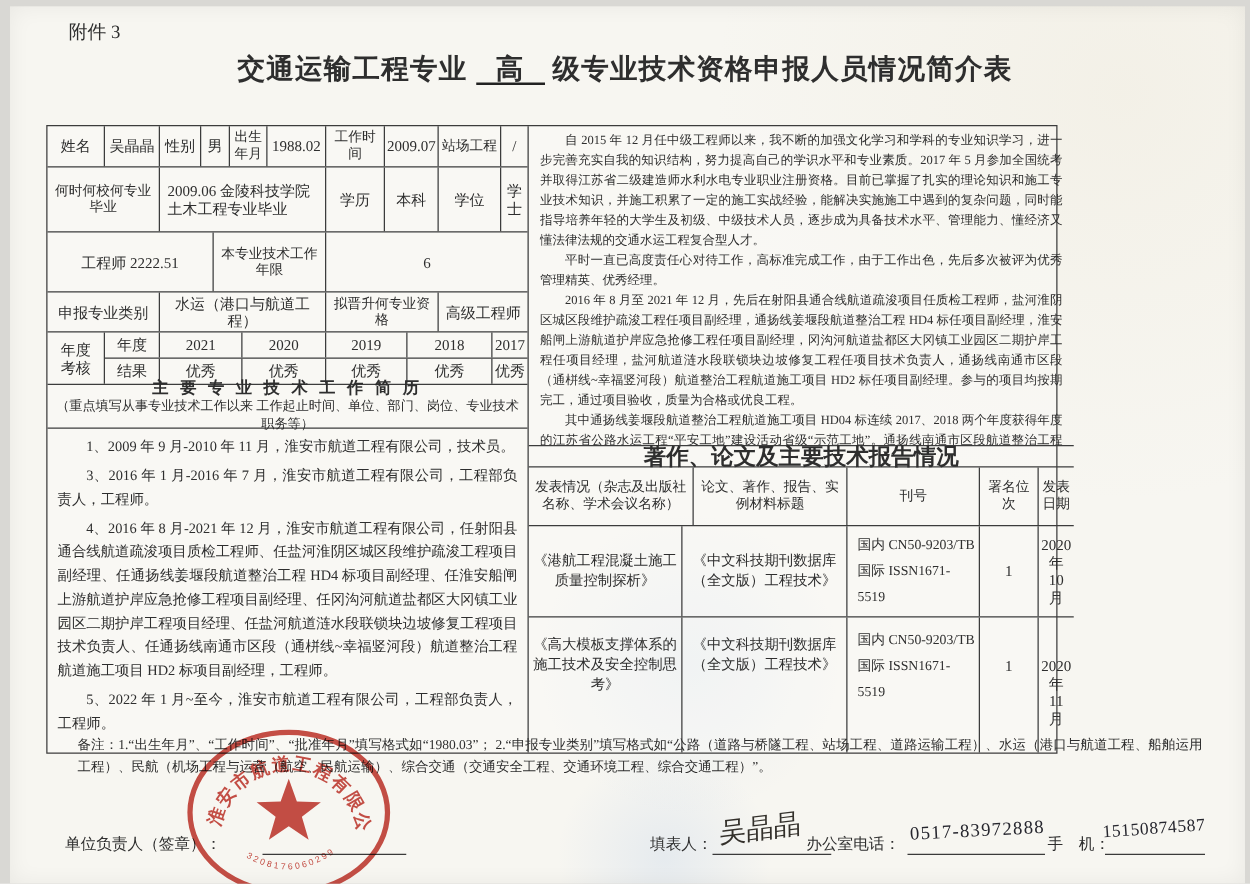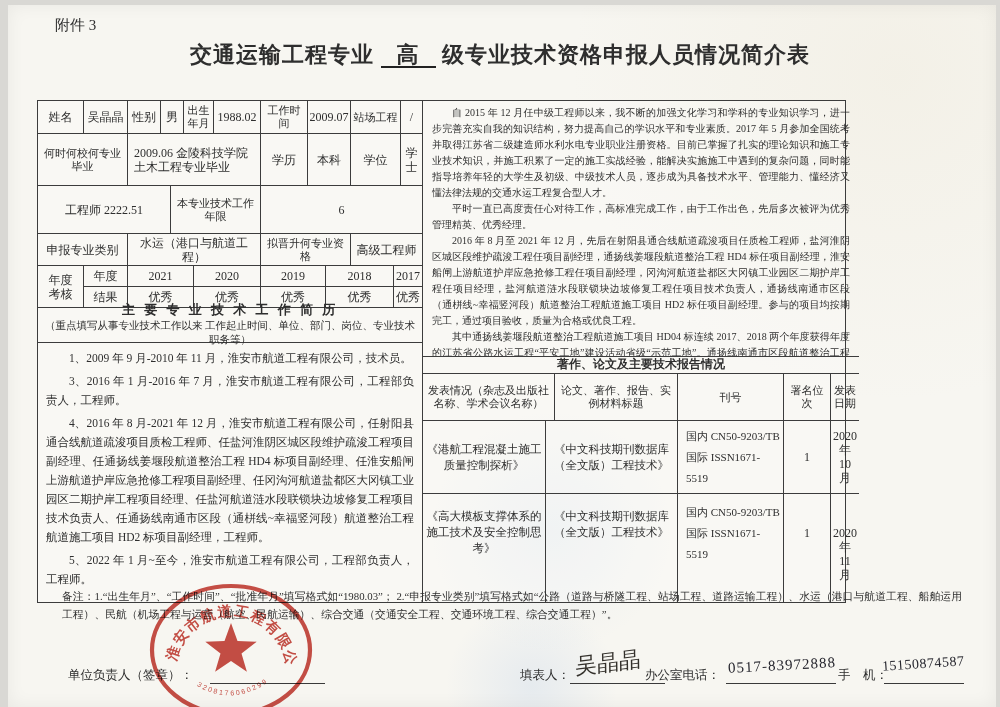--- a/index.html
+++ b/index.html
@@ -35,21 +35,21 @@
   .c.end{border-right:none;}
   .c.sm{font-size:11px;line-height:13px;}
   .c.left{justify-content:flex-start;text-align:left;padding:2px 6px;}
   .hdrcell{flex-direction:column;}
   .sec-title{font-weight:bold;font-size:13px;letter-spacing:3px;}
   .sec-sub{font-size:10.5px;margin-top:2px;letter-spacing:0;}
   .bodytext{flex:1;overflow:hidden;padding:6px 8px;}
   .bodytext p{margin:0 0 4px 0;text-indent:2em;font-size:11.5px;line-height:19px;text-align:justify;}
   .ach-body{overflow:hidden;padding:4px 9px;display:block;}
   .ach-body p{margin:0;text-indent:2em;font-size:10px;line-height:16px;text-align:justify;}
-  .pub-title{font-weight:bold;font-size:12px;font-family:Liberation Mono, monospace;}
+  .pub-title{font-weight:bold;font-size:18px;}
   .pub-h{font-size:11px;line-height:13px;flex-direction:column;}
   .pub-cell{font-size:11.5px;line-height:16px;}
   .issn-cell{flex-direction:column;align-items:flex-start;justify-content:center;
      padding-left:8px;font-size:11px;line-height:21px;text-align:left;}
   
   .notes{position:absolute;left:62px;top:588px;width:900px;font-size:10.8px;line-height:17.5px;text-align:justify;}
   .flabel{position:absolute;font-size:12.5px;}
   .fline{position:absolute;border-bottom:1.2px solid #3a3a3a;height:1px;}
   .hand{position:absolute;font-family:cursive;color:#26262e;}
   .sign{font-size:22px;transform:rotate(-7deg) skewX(-6deg);color:#33302b;}
@@ -187,21 +187,21 @@
         <div>国际 ISSN1671-5519</div>
       </div>
       <div class="c" style="width:47px;align-items:flex-start;padding-top:32px">1</div>
       <div class="c end" style="flex:1;align-items:flex-start;padding-top:32px">2020 年 11 月</div>
     </div>
   </div>
 </div>
 
 <div class="notes">备注：1.“出生年月”、“工作时间”、“批准年月”填写格式如“1980.03”；  2.“申报专业类别”填写格式如“公路（道路与桥隧工程、站场工程、道路运输工程）、水运（港口与航道工程、船舶运用工程）、民航（机场工程与运营（航空、民航运输）、综合交通（交通安全工程、交通环境工程、综合交通工程）”。</div>
 
-<div class="flabel" style="left:68px;top:667px">单位负责人（签章）：</div>
+<div class="flabel" style="left:52px;top:667px">单位负责人（签章）：</div>
 <div class="fline" style="left:210px;top:682px;width:115px"></div>
 
 <div class="flabel" style="left:520px;top:667px">填表人：</div>
 <div class="fline" style="left:570px;top:682px;width:95px"></div>
 <div class="hand sign" style="left:575px;top:648px">吴晶晶</div>
 
 <div class="flabel" style="left:645px;top:667px">办公室电话：</div>
 <div class="fline" style="left:726px;top:682px;width:110px"></div>
 <div class="hand phone1" style="left:728px;top:657px">0517-83972888</div>
 

